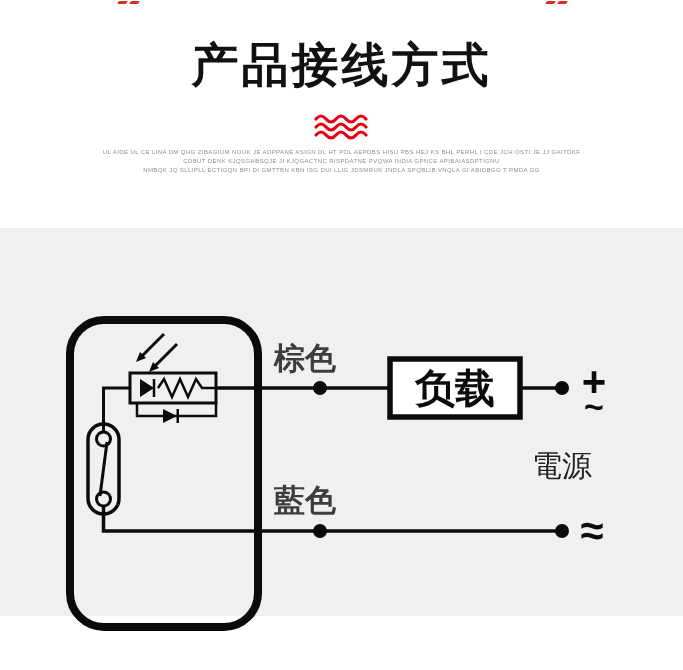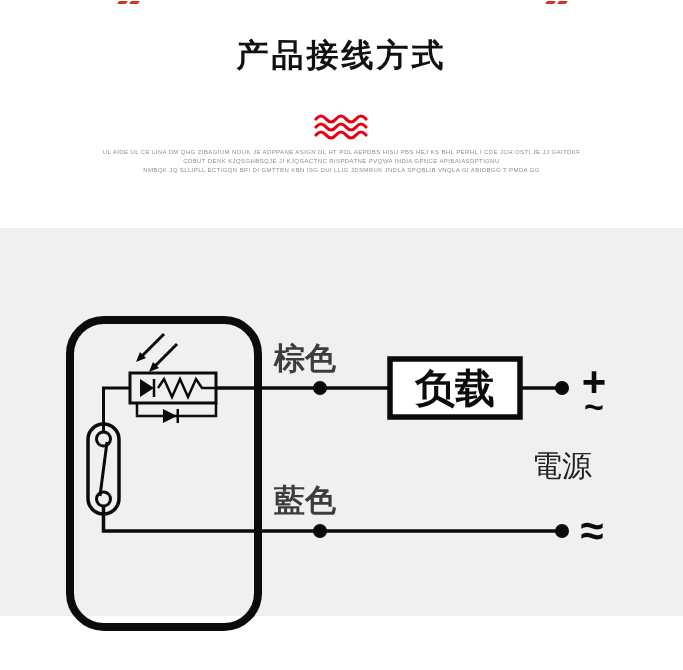--- a/index.html
+++ b/index.html
@@ -3,21 +3,21 @@
 <meta charset="utf-8">
 <style>
   html,body{margin:0;padding:0;}
   body{
     width:683px;height:670px;position:relative;overflow:hidden;
     background:#ffffff;
     font-family:"Liberation Sans", sans-serif;
   }
   .title{
     position:absolute;top:34px;left:0;width:100%;margin:0;
-    text-align:center;font-size:32px;font-weight:900;color:#111;
+    text-align:center;font-size:47px;font-weight:900;color:#111;
     letter-spacing:3px;
   }
   .waves{position:absolute;top:114px;left:50%;transform:translateX(-50%);}
   .fine-print{
     position:absolute;top:148px;left:0;width:100%;
     text-align:center;font-size:6px;line-height:9px;color:#8f8f8f;
     letter-spacing:0.4px;
   }
   .panel{
     position:absolute;top:228px;left:0;width:683px;height:388px;

